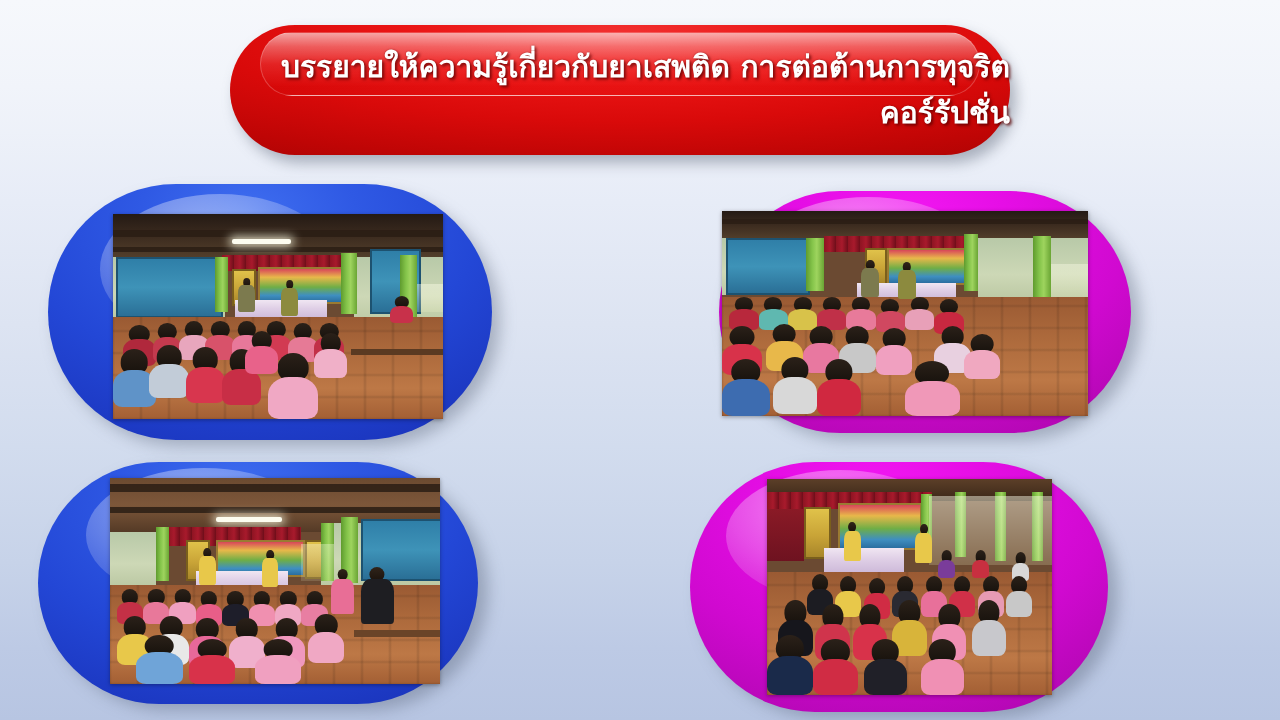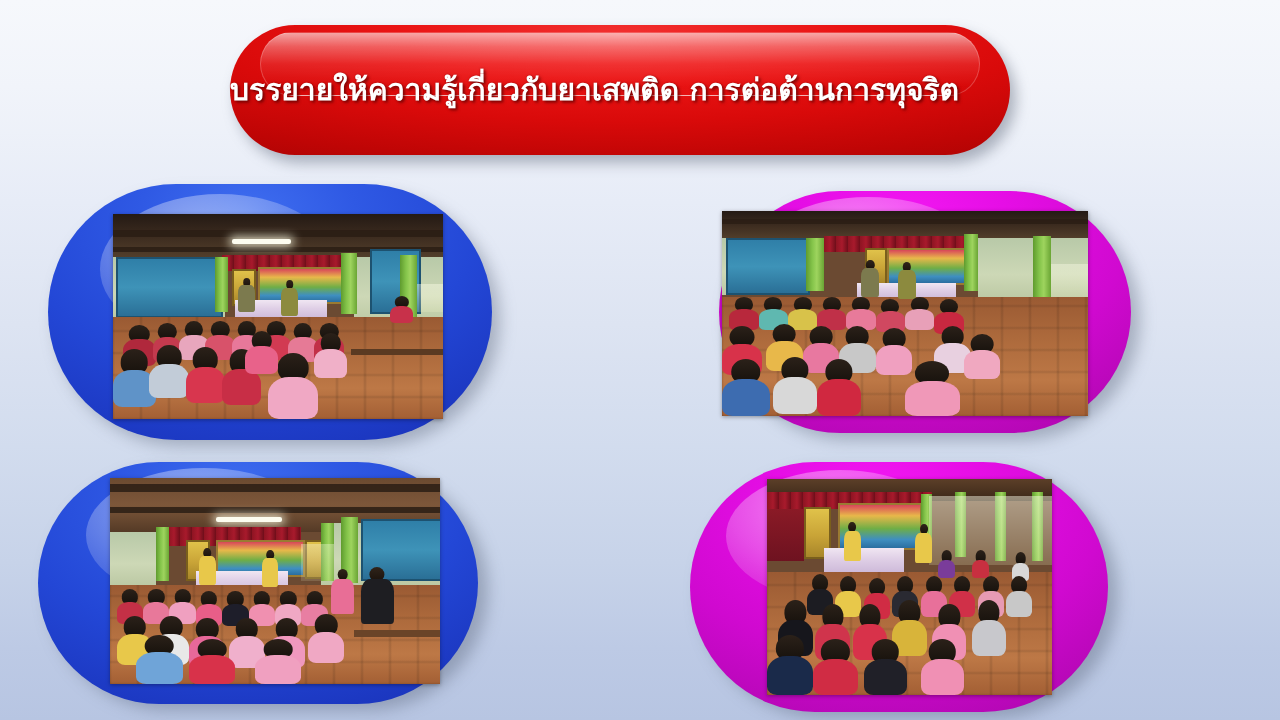--- a/index.html
+++ b/index.html
@@ -59,21 +59,21 @@
        rgba(200,0,0,0.00) 100%);
     border: 1px solid rgba(255,255,255,0.22);
     box-sizing: border-box;
   }
   .banner-text {
     position: absolute;
     left: 0; top: 0;
     width: 780px; height: 130px;
     display: flex;
     flex-direction: column;
-    align-items: flex-start;
+    align-items: flex-end;
     justify-content: center;
     color: #ffffff;
     font-size: 30px;
     font-weight: bold;
     line-height: 46px;
     letter-spacing: 0px;
     text-shadow:
        2px 2px 3px rgba(90,0,0,0.75),
        0 0 2px rgba(120,0,0,0.6);
     white-space: nowrap;
@@ -163,20 +163,21 @@
 </head>
 <body>
 
 <div class="banner-wrap">
   <div class="banner-shadow"></div>
   <div class="banner">
     <div class="banner-gloss"></div>
   </div>
   <div class="banner-text">
     <div>บรรยายให้ความรู้เกี่ยวกับยาเสพติด การต่อต้านการทุจริต</div>
+    <div>คอร์รัปชั่น</div>
   </div>
 </div>
 
 <div class="frame-shadow" style="left:56px; top:194px; width:444px; height:252px; border-radius:126px;"></div>
 <div class="frame frame-blue" style="left:48px; top:184px; width:444px; height:256px; border-radius:128px;">
   <div class="frame-gloss" style="left:52px; top:10px; width:240px; height:150px;"></div>
 </div>
 <div class="photo" style="left:113px; top:214px; width:330px; height:205px;">
   <div class="scene">
     <div class="s-ceiling"></div>

